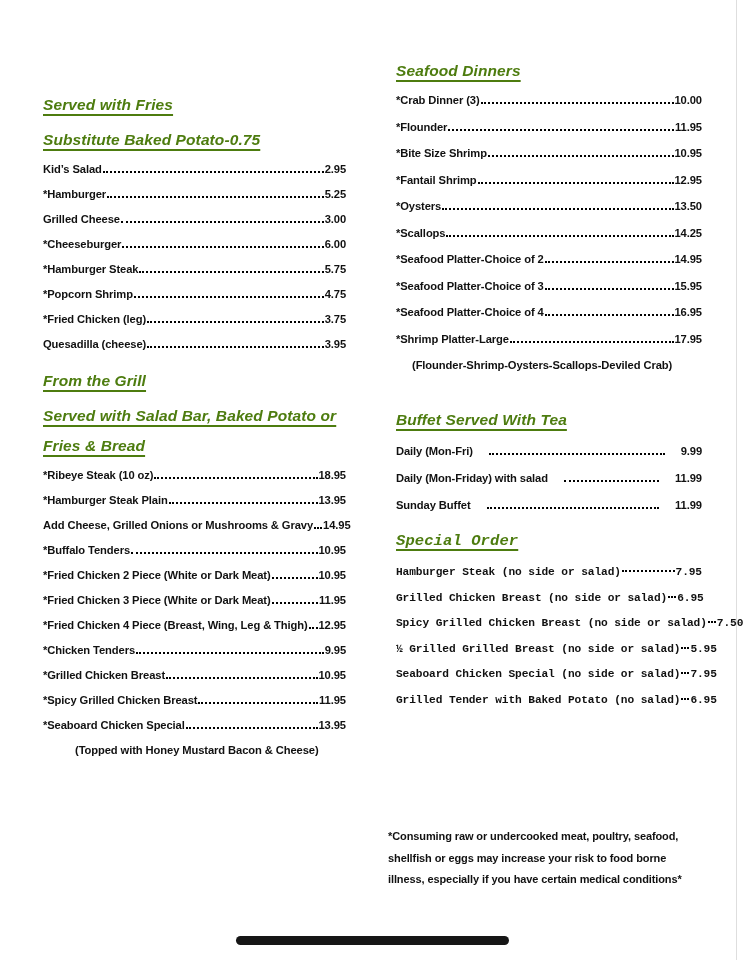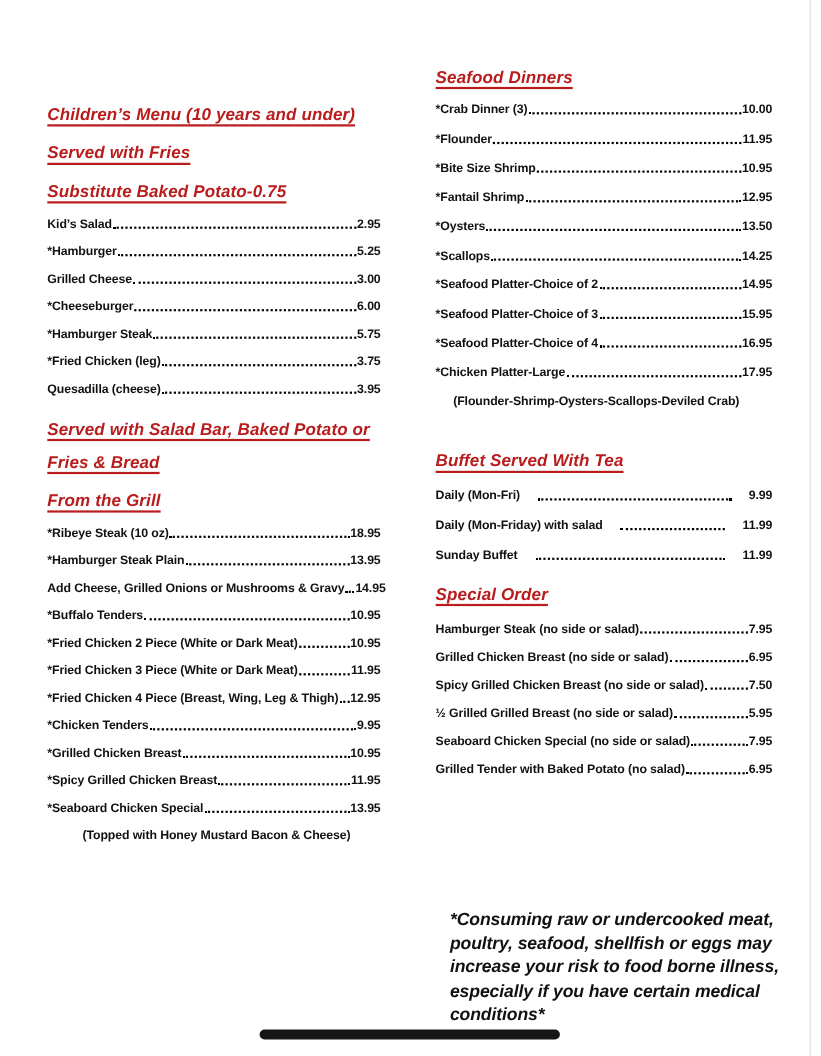--- a/index.html
+++ b/index.html
@@ -16,21 +16,21 @@
     background:#dedede;
   }
   .col { position:absolute; }
   .col-left  { left:43px;  top:90px; width:303px; }
   .col-right { left:396px; top:56px; width:306px; }
 
   h2.menu-heading {
     font-size:15.5px;
     font-weight:bold;
     font-style:italic;
-    color:#b91c1c;
+    color:#4d7c0f;
     text-decoration:underline;
     text-decoration-thickness:1.5px;
     text-underline-offset:4px;
     line-height:30px;
     margin-bottom:5px;
     letter-spacing:0.1px;
   }
   .items { list-style:none; margin-top:8px; }
   .row {
     display:flex;
@@ -54,52 +54,50 @@
     margin-top:1px;
     letter-spacing:-0.1px;
     padding-left:32px;
   }
   .section-grill   { margin-top:16px; }
   .section-seafood .items .row { margin-bottom:14.5px; }
   .seafood-note { padding-left:16px; }
   .section-buffet  { margin-top:34px; }
   .section-buffet .items { margin-top:10px; }
   .section-buffet .items .row { margin-bottom:15px;gap:15px; }
-  .section-special { margin-top:4px; }
+  .section-special { margin-top:4px;font-family:Liberation Mono, monospace; }
   .section-special .items { margin-top:10px; }
-  .section-special .items .row { margin-bottom:13.5px; }
+  .section-special .items .row { margin-bottom:13.5px;align-items:center; }
 
   .disclaimer {
     position:absolute;
-    left:409px; top:826px; width:308px;
-    font-size:16px;
+    left:388px; top:826px; width:308px;
+    font-size:11px;
     font-weight:bold;
     line-height:21.5px;
     letter-spacing:-0.1px;
-    font-style:italic;
   }
   .bottom-bar {
     position:absolute;
     left:236px; top:936px;
     width:273px; height:9px;
     background:#161616;
     border-radius:5px;
   }
 </style>
 </head>
 <body>
 
 <div>
 
   <div class="page-edge"></div>
 
   <div class="col col-left">
 
     <section class="section-children">
-      <h2 class="menu-heading">Children’s Menu (10 years and under)</h2>
       <h2 class="menu-heading">Served with Fries</h2>
       <h2 class="menu-heading">Substitute Baked Potato-0.75</h2>
       <ul class="items">
 
           <li class="row">
             <span class="label">Kid’s Salad</span>
             <span class="dots"></span>
             <span class="price">2.95</span>
           </li>
 
@@ -121,38 +119,43 @@
             <span class="dots"></span>
             <span class="price">6.00</span>
           </li>
 
           <li class="row">
             <span class="label">*Hamburger Steak</span>
             <span class="dots"></span>
             <span class="price">5.75</span>
           </li>
 
+          <li class="row">
+            <span class="label">*Popcorn Shrimp</span>
+            <span class="dots"></span>
+            <span class="price">4.75</span>
+          </li>
 
           <li class="row">
             <span class="label">*Fried Chicken (leg)</span>
             <span class="dots"></span>
             <span class="price">3.75</span>
           </li>
 
           <li class="row">
             <span class="label">Quesadilla (cheese)</span>
             <span class="dots"></span>
             <span class="price">3.95</span>
           </li>
         </ul>
     </section>
 
     <section class="section-grill">
+      <h2 class="menu-heading">From the Grill</h2>
       <h2 class="menu-heading">Served with Salad Bar, Baked Potato or Fries &amp; Bread</h2>
-      <h2 class="menu-heading">From the Grill</h2>
       <ul class="items">
 
           <li class="row">
             <span class="label">*Ribeye Steak (10 oz)</span>
             <span class="dots"></span>
             <span class="price">18.95</span>
           </li>
 
           <li class="row">
             <span class="label">*Hamburger Steak Plain</span>
@@ -273,21 +276,21 @@
             <span class="price">15.95</span>
           </li>
 
           <li class="row">
             <span class="label">*Seafood Platter-Choice of 4</span>
             <span class="dots"></span>
             <span class="price">16.95</span>
           </li>
 
           <li class="row">
-            <span class="label">*Chicken Platter-Large</span>
+            <span class="label">*Shrimp Platter-Large</span>
             <span class="dots"></span>
             <span class="price">17.95</span>
           </li>
         </ul>
       <p class="note seafood-note">(Flounder-Shrimp-Oysters-Scallops-Deviled Crab)</p>
     </section>
 
     <section class="section-buffet">
       <h2 class="menu-heading">Buffet Served With Tea</h2>
       <ul class="items">

